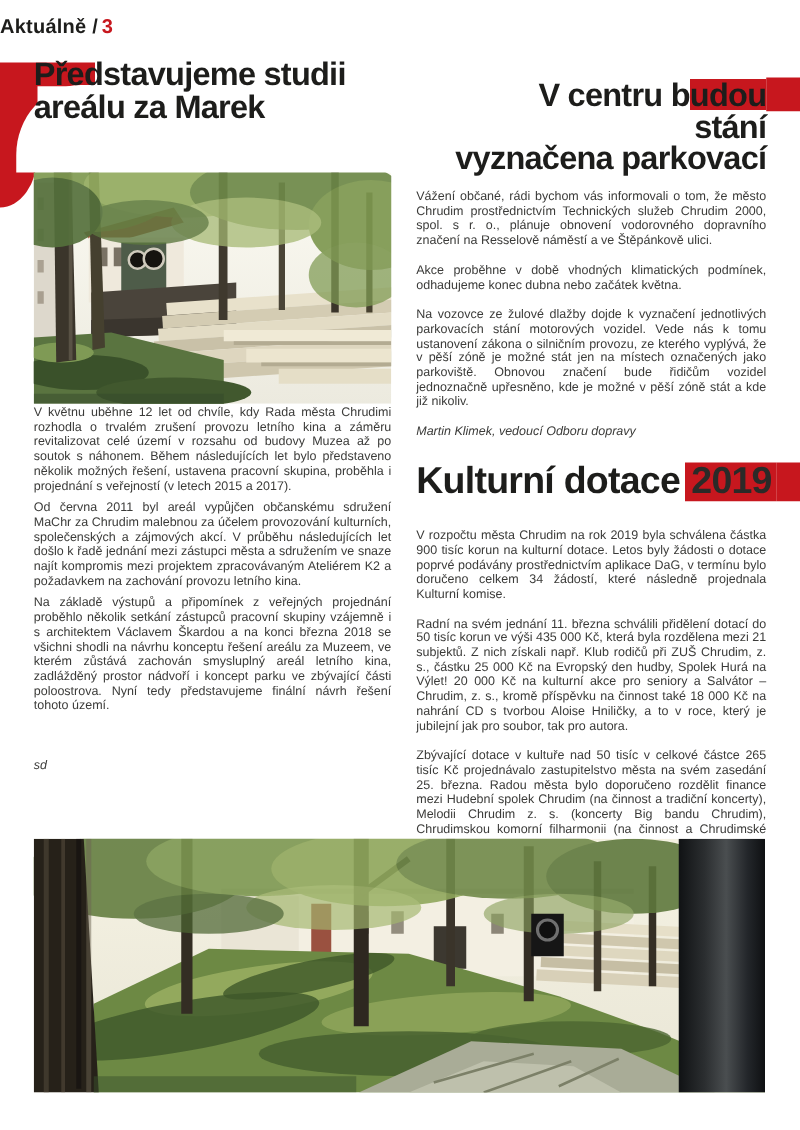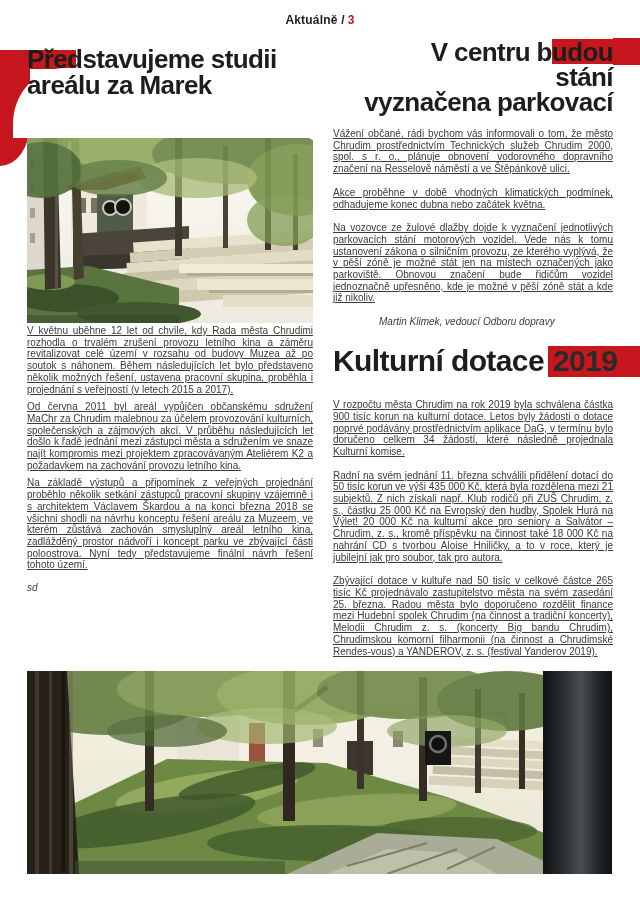--- a/index.html
+++ b/index.html
@@ -2,50 +2,50 @@
 <html style="--accent: #c7171e;"><head>
 <meta charset="utf-8">
 <style>
   :root{ --accent:#c7171e; --ink:#1d1d1b; --body:#3b3b39; }
   *{margin:0;padding:0;box-sizing:border-box;}
   html,body{background:#ffffff;}
   body{font-family:"Liberation Sans",sans-serif;}
   .page{position:relative;width:640px;height:904px;background:#fff;overflow:hidden;margin:0 auto;}
 
   
-  .header{position:absolute;top:13px;left:0;width:100%;text-align:center;font-size:12px;font-weight:bold;color:var(--ink);letter-spacing:.2px;}
+  .header{position:absolute;top:13px;left:0;width:100%;font-size:16px;font-weight:bold;color:var(--ink);letter-spacing:.2px;}
   .header .pgnum{color:var(--accent);padding-left:3px;}
 
   
   .band-left{position:absolute;left:0;top:50px;width:76px;height:19px;background:var(--accent);}
   .orn-a{position:absolute;left:0;top:68px;width:30px;height:98px;background:var(--accent);border-bottom-right-radius:30px 42px;}
   .orn-cut{position:absolute;left:13px;top:68px;width:64px;height:70px;background:#fff;border-top-left-radius:52px 56px;}
 
   
   .col-left{position:absolute;left:27px;top:46px;width:286px;}
-  .col-right{position:absolute;left:333px;top:40px;width:280px;}
+  .col-right{position:absolute;left:333px;top:64px;width:280px;}
 
   .headline{font-size:26px;line-height:26px;font-weight:bold;color:var(--ink);letter-spacing:-.6px;}
   .headline .t-line{white-space:nowrap;}
   .col-right .headline{font-size:26px;line-height:25px;text-align:right;}
 
   .hl{position:relative;z-index:0;}
   .hl::before,.hl::after{position:absolute;top:1px;bottom:2px;width:27px;background:var(--accent);z-index:-1;}
   .hl-bg{background:linear-gradient(to bottom,transparent 2px,var(--accent) 2px,var(--accent) calc(100% - 3px),transparent calc(100% - 3px));}
   .hl-right::after{content:"";left:100%;}
 
   .photo{display:block;}
   .photo-top{margin-top:40px;}
 
-  p.body{font-size:10px;line-height:11.7px;color:var(--body);text-align:justify;margin-bottom:6px;text-decoration:underline;}
+  p.body{font-size:10px;line-height:11.7px;color:var(--body);text-align:justify;margin-bottom:6px;}
   .col-right p.body{margin-bottom:12px;}
   .sig{font-size:10px;font-style:italic;color:var(--body);}
   .col-left p.body:first-of-type{margin-top:2px;}
-  .col-left .sig{margin-top:11px;}
-  .col-right .sig-1{margin-top:0;margin-left:46px;}
+  .col-left .sig{margin-top:36px;}
+  .col-right .sig-1{margin-top:0;}
 
   .h2{position:relative;margin-top:19px;margin-bottom:22px;font-size:30px;line-height:30px;font-weight:bold;letter-spacing:-.6px;color:var(--ink);text-align:right;white-space:nowrap;}
   .h2-year{position:relative;display:inline-block;background:var(--accent);color:#2b2a28;padding:0 4px 1px 5px;margin-left:4px;}
   .h2-year::after{content:"";position:absolute;top:0;bottom:0;left:100%;width:27px;background:var(--accent);}
   .col-right .sig-2{margin-top:30px;}
 
   .photo-bottom{position:absolute;left:27px;top:671px;}
 </style>
 </head>
 <body>

